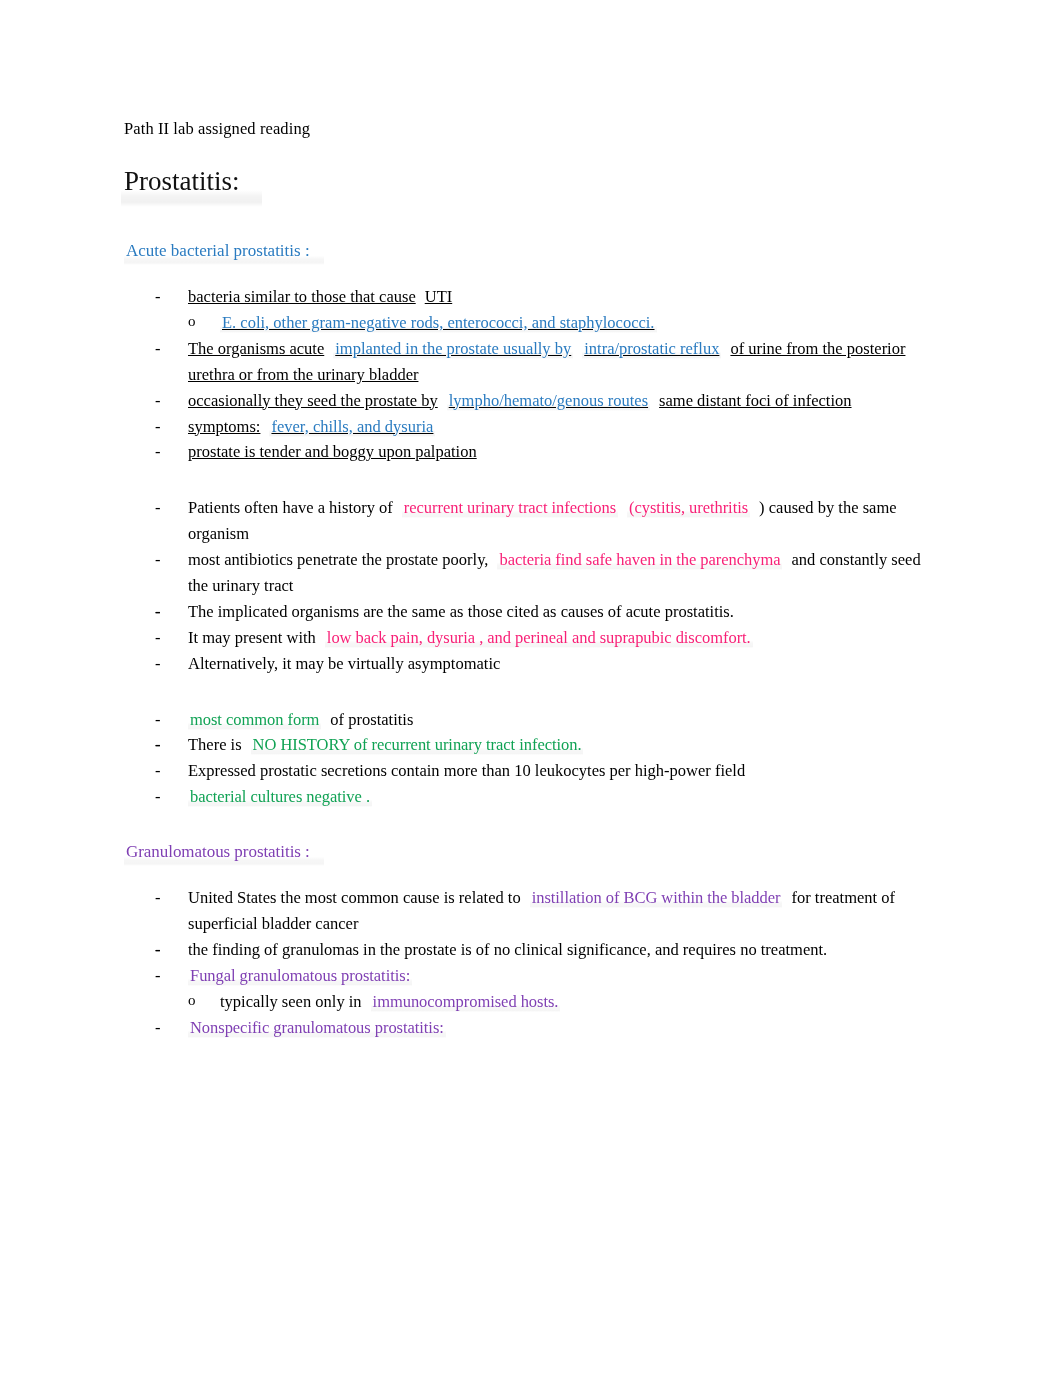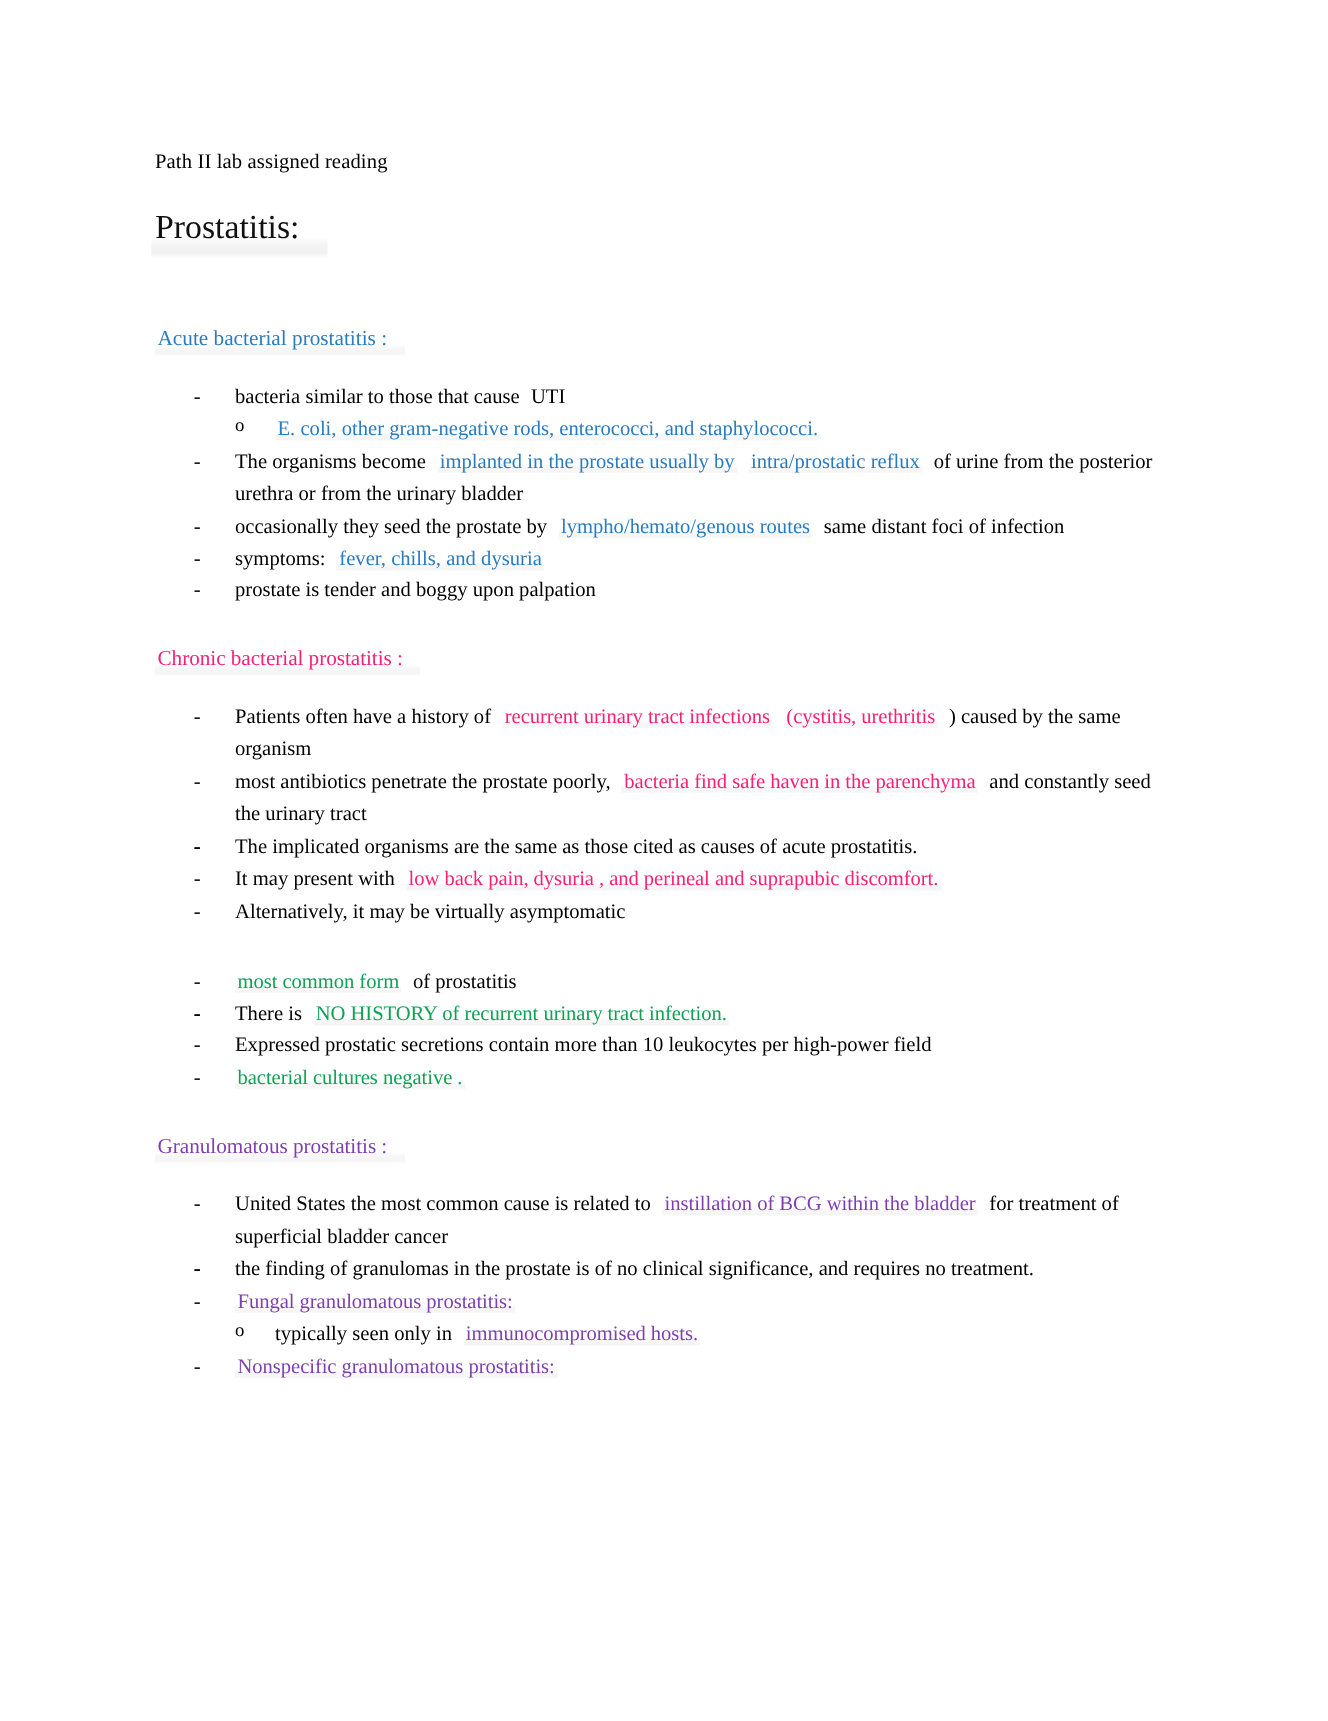--- a/index.html
+++ b/index.html
@@ -64,21 +64,21 @@
     display: inline-block;
     padding: 1px 14px 3px 2px;
     background: linear-gradient(to bottom,
                 rgba(255,255,255,0) 0%,
                 rgba(255,255,255,0) 64%,
                 rgba(0,0,0,0.035) 78%,
                 rgba(0,0,0,0.04) 92%,
                 rgba(255,255,255,0) 100%);
   }
   .sec-wrap { margin-top: 30px; }
-  .sec-wrap.first { margin-top: 52px; }
+  .sec-wrap.first { margin-top: 32px; text-decoration: underline; }
 
   
   ul.dash-list {
     list-style: none;
     margin: 19px 0 0 0;
     padding: 0;
   }
   ul.dash-list > li {
     position: relative;
     padding-left: 64px;
@@ -144,28 +144,27 @@
       <h1 class="doc-title">Prostatitis:</h1>
     </div>
 
     <div id="sections-root">
         <div class="sec-wrap first">
           <div><span class="section-head c-blue">Acute bacterial prostatitis :</span></div>
           <ul class="dash-list">
             <li><span class="dash">-</span><span class="c-black">bacteria similar to those that cause</span><span class="sp"></span><span class="c-black">UTI</span><ul class="sub-list">
                 <li><span class="circ">o</span><span class="c-blue hl">E. coli, other gram-negative rods, enterococci, and staphylococci.</span></li>
               </ul></li>
-            <li><span class="dash">-</span><span class="c-black">The organisms become</span><span class="sp"></span><span class="c-blue hl">implanted in the prostate usually by</span><span class="sp"></span><span class="c-blue hl">intra/prostatic reflux</span><span class="sp"></span><span class="c-black">of urine from the posterior urethra or from the urinary bladder</span></li>
+            <li><span class="dash">-</span><span class="c-black">The organisms acute</span><span class="sp"></span><span class="c-blue hl">implanted in the prostate usually by</span><span class="sp"></span><span class="c-blue hl">intra/prostatic reflux</span><span class="sp"></span><span class="c-black">of urine from the posterior urethra or from the urinary bladder</span></li>
             <li><span class="dash">-</span><span class="c-black">occasionally they seed the prostate by</span><span class="sp"></span><span class="c-blue hl">lympho/hemato/genous routes</span><span class="sp"></span><span class="c-black">same distant foci of infection</span></li>
             <li><span class="dash">-</span><span class="c-black">symptoms:</span><span class="sp"></span><span class="c-blue hl">fever, chills, and dysuria</span></li>
             <li><span class="dash">-</span><span class="c-black">prostate is tender and boggy upon palpation</span></li>
           </ul>
         </div>
         <div class="sec-wrap">
-          <div><span class="section-head c-pink">Chronic bacterial prostatitis :</span></div>
           <ul class="dash-list">
             <li><span class="dash">-</span><span class="c-black">Patients often have a history of</span><span class="sp"></span><span class="c-pink hl">recurrent urinary tract infections</span><span class="sp"></span><span class="c-pink hl">(cystitis, urethritis</span><span class="sp"></span><span class="c-black">) caused by the same organism</span></li>
             <li><span class="dash">-</span><span class="c-black">most antibiotics penetrate the prostate poorly,</span><span class="sp"></span><span class="c-pink hl">bacteria find safe haven in the parenchyma</span><span class="sp"></span><span class="c-black">and constantly seed the urinary tract</span></li>
             <li><span class="dash">-</span></li>
             <li><span class="dash">-</span><span class="c-black">The implicated organisms are the same as those cited as causes of acute prostatitis.</span></li>
             <li><span class="dash">-</span><span class="c-black">It may present with</span><span class="sp"></span><span class="c-pink hl">low back pain, dysuria , and perineal and suprapubic discomfort.</span></li>
             <li><span class="dash">-</span><span class="c-black">Alternatively, it may be virtually asymptomatic</span></li>
           </ul>
         </div>
         <div class="sec-wrap">

